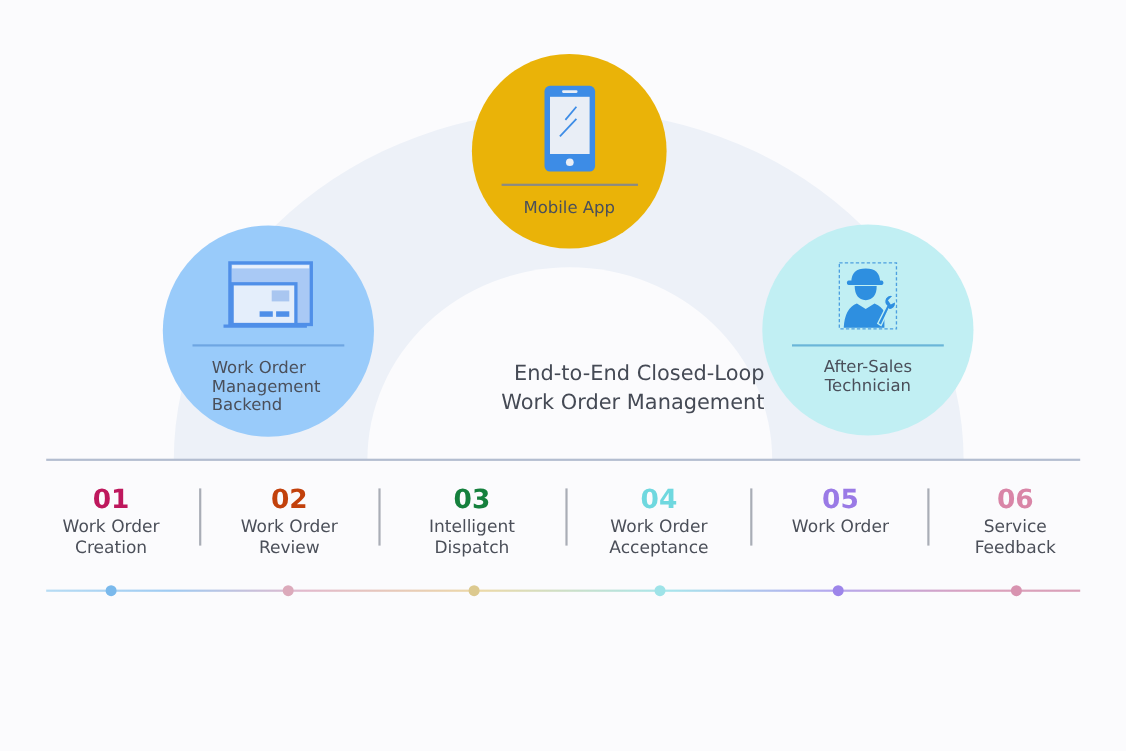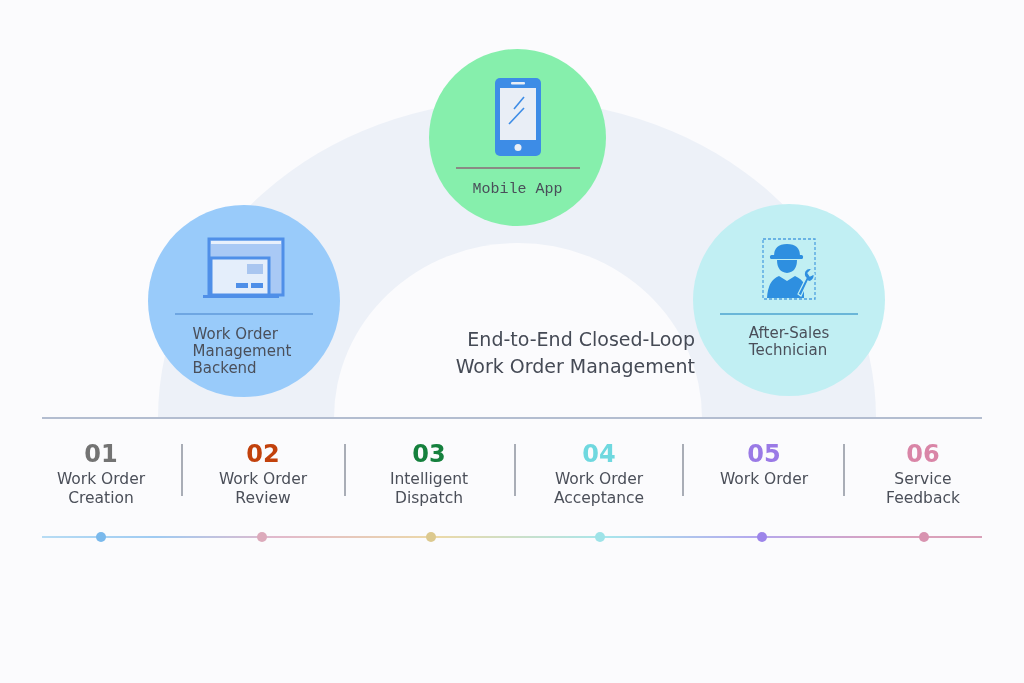--- a/index.html
+++ b/index.html
@@ -31,22 +31,21 @@
     .circle .divider { height: 1.5px; }
     .circle .label {
       color: #4a4f5a; font-size: 15px; line-height: 17px; text-align: left;
     }
     .c-left {
       left: 148px; top: 205px; width: 192px; height: 192px;
       background: #99cbfa;
     }
     .c-top {
       left: 429px; top: 49px; width: 177px; height: 177px;
-      background: #86efac;
-      font-family: Liberation Mono, monospace;
+      background: #eab308;
     }
     .c-right {
       left: 693px; top: 204px; width: 192px; height: 192px;
       background: #c1eff3;
     }
     .center-title {
       left: 340px; top: 326px; width: 355px; text-align: right;
       font-size: 19px; line-height: 27px; font-weight: normal;
       color: #454a55;
     }
@@ -122,35 +121,35 @@
     <path d="M12 18 Q12 6 25 6 Q38 6 38 18 Z" fill="#2e8fe0"></path>
     <rect x="8" y="17" width="33" height="4" rx="1.5" fill="#2e8fe0"></rect>
 
     <path d="M15 22 L35 22 Q35 34 25 35 Q15 34 15 22 Z" fill="#2e8fe0"></path>
 
     <path d="M5 60 Q6 42 17 38 L25 43 L33 38 Q40 41 42 46 L42 60 Z" fill="#2e8fe0"></path>
 
     <path d="M36 56 L44 40 Q41 37 43 33 Q46 29 50 31 L46 35 L48 38 L52 36 Q53 41 49 43 Q47 44 46 43 L39 58 Z" fill="#2e8fe0" stroke="#c1eff3" stroke-width="1.2"></path>
   </svg>
   <div class="divider" style="width:138px;background:#6ab6d8;margin-top:13px"></div>
-  <div class="label" style="margin-top:10px;">
+  <div class="label" style="margin-top:10px;text-align:center">
     <div>After-Sales</div>
     <div>Technician</div>
   </div>
 </div>
 
 <div class="abs center-title">
   <div>End-to-End Closed-Loop</div>
   <div>Work Order Management</div>
 </div>
 
 <div class="abs hline"></div>
 
 <div class="abs step" style="left:26px">
-  <div class="num" style="color:#737373">01</div>
+  <div class="num" style="color:#be185d">01</div>
   <div class="text">
     <div>Work Order</div>
     <div>Creation</div>
   </div>
 </div>
 <div class="abs vdiv" style="left:181px"></div>
 
 <div class="abs step" style="left:188px">
   <div class="num" style="color:#c2410c">02</div>
   <div class="text">

